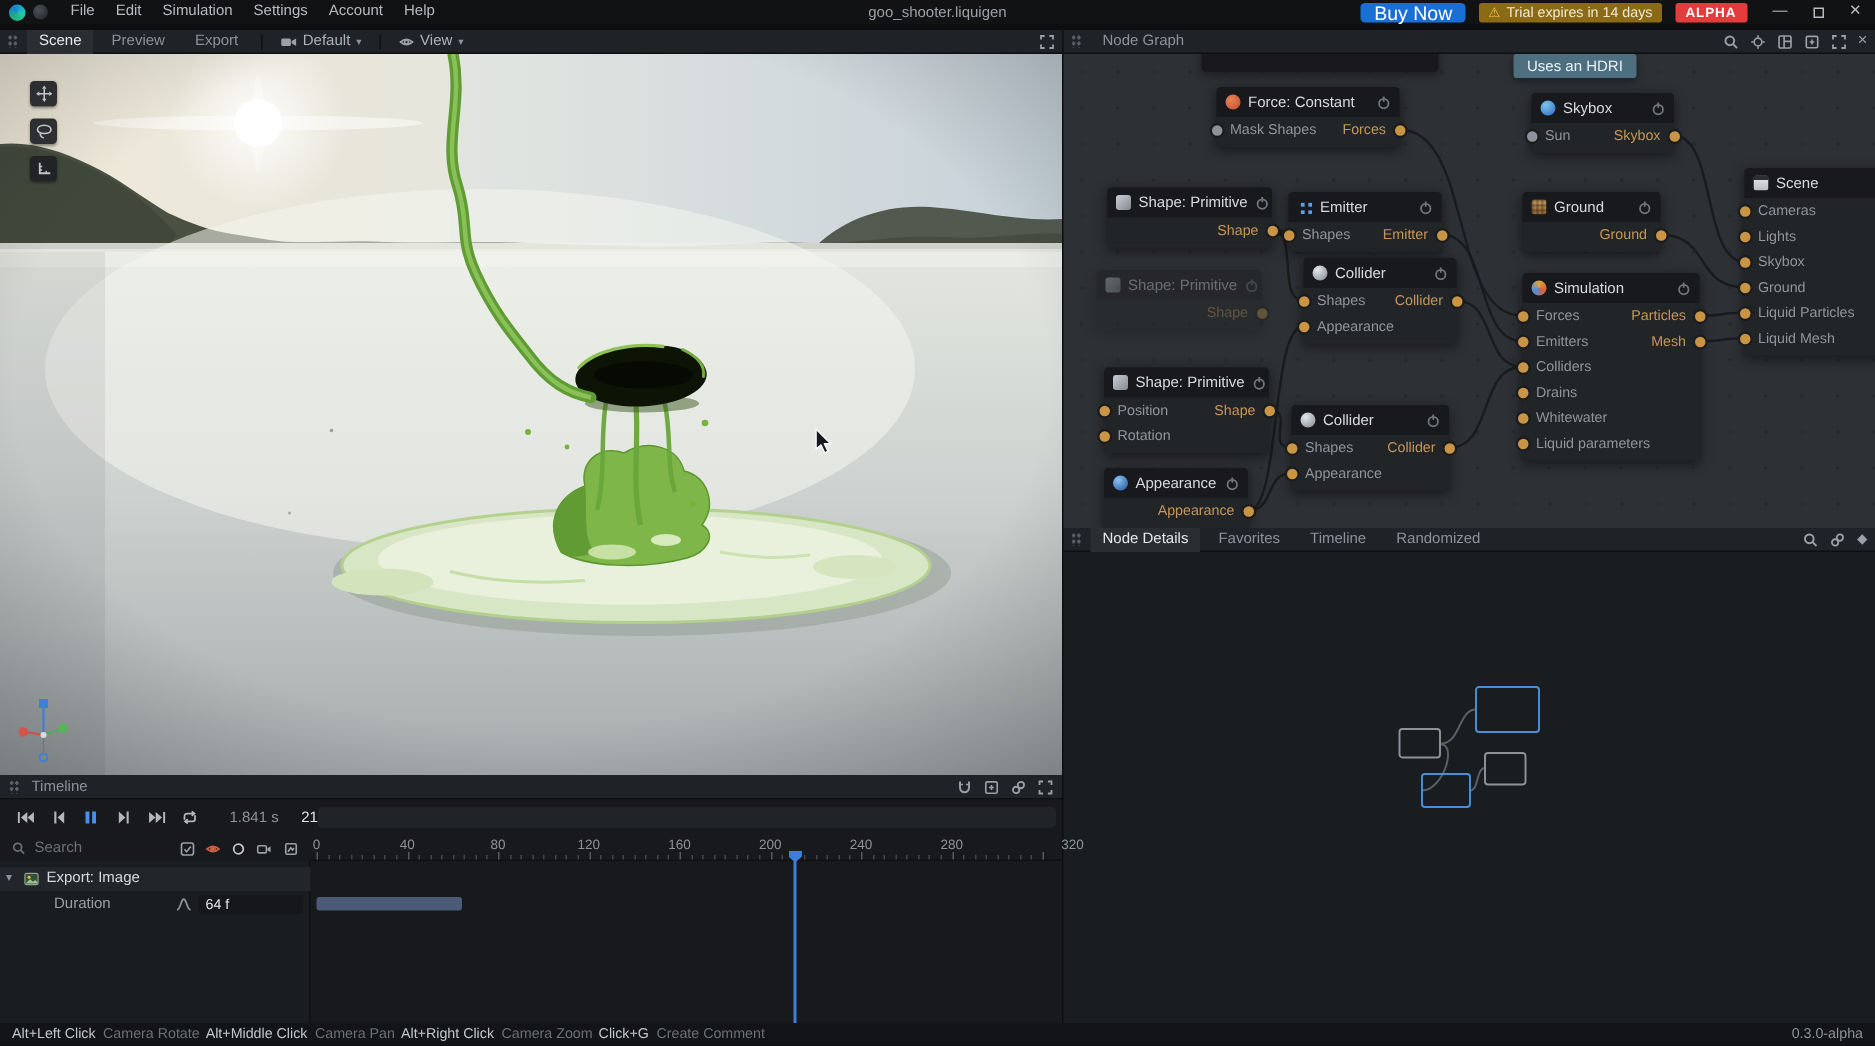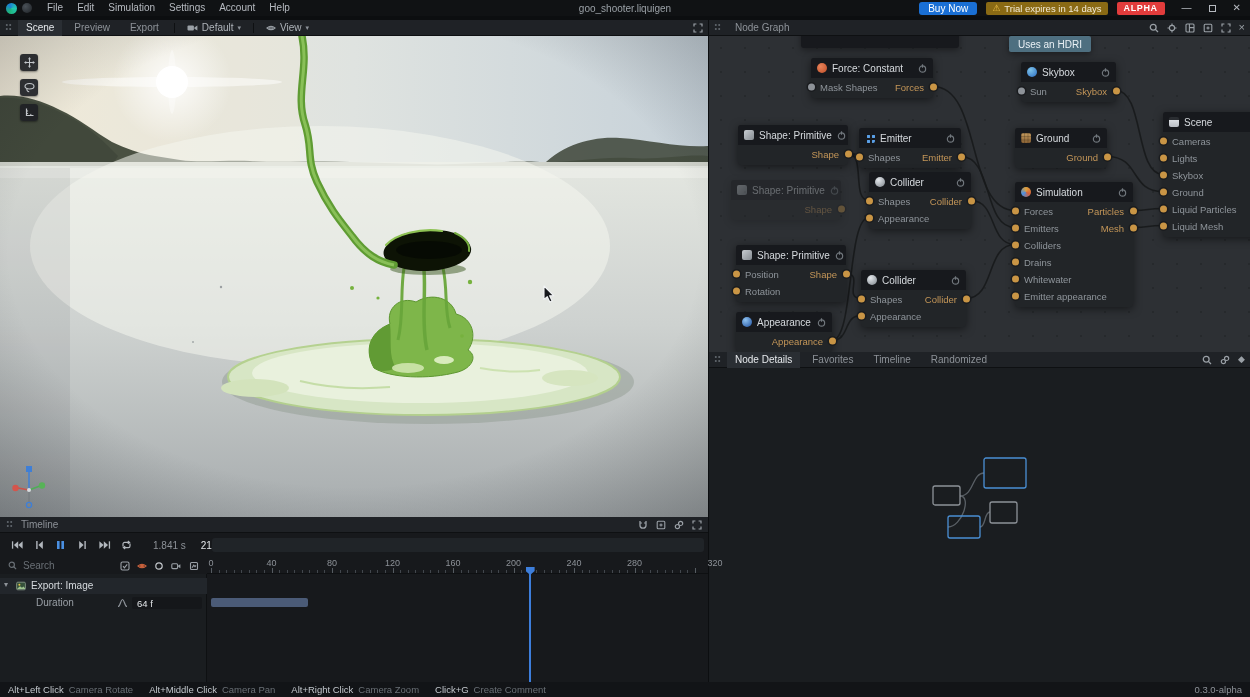--- a/index.html
+++ b/index.html
@@ -6,21 +6,21 @@
   html,body{width:1250px;height:697px;overflow:hidden;background:#0c0e10;color:#c2c6ca}
   #app{position:relative;width:1250px;height:697px}
 
   
   .menubar{position:absolute;left:0;top:0;width:1250px;height:16px;background:#101214;display:flex;align-items:center;font-size:10px;color:#b6bac0;padding:0 6px;z-index:20}
   .logo{width:11px;height:11px;border-radius:50%;background:conic-gradient(from 210deg,#1fb57a,#1a7fd4,#22c7b0,#1fb57a);margin-right:5px;flex:none}
   .logo2{width:10px;height:10px;border-radius:50%;background:radial-gradient(circle at 35% 35%,#4a5158,#1d2125);margin-right:8px;flex:none}
   .menu-item{padding:0 7px;height:16px;line-height:16px;white-space:nowrap}
   .menubar-title{position:absolute;left:0;right:0;text-align:center;color:#9aa0a6;pointer-events:none;font-size:10px}
   .mb-right{margin-left:auto;display:flex;align-items:center;gap:9px;z-index:2}
-  .buy-now{background:var(--buy-now-blue,#1a6fd4);color:#fff;font-size:10px;height:13px;line-height:13px;padding:0 9px;border-radius:3px;border:none;white-space:nowrap}
+  .buy-now{background:var(--buy-now-blue,#1a6fd4);color:#fff;font-size:13px;height:13px;line-height:13px;padding:0 9px;border-radius:3px;border:none;white-space:nowrap}
   .trial{background:var(--trial-amber,#8a6a14);color:#f2ead6;font-size:9.5px;height:13px;padding:0 6px;border-radius:2px;display:flex;align-items:center;gap:4px;white-space:nowrap}
   .warn{color:#f5c64a;font-size:9px;line-height:1}
   .alpha{background:var(--alpha-red,#e23c3c);color:#fff;font-size:9px;font-weight:bold;height:13px;line-height:13px;padding:0 7px;border-radius:2px;letter-spacing:.6px}
   .win-group{display:flex;gap:17px;margin-left:8px;margin-right:3px;align-items:center}
   .win-btn{color:#b6bac0;font-size:10px;line-height:1;display:flex;align-items:center}
   .maxi-box{display:inline-block;width:7px;height:7px;border:1px solid #b6bac0}
 
   
   .panel-tabbar{position:absolute;height:16px;background:#1f2226;display:flex;align-items:center;gap:4px;padding:0 5px;font-size:10px;color:#8d9298;border-bottom:1px solid #0e1012}
   .dots{width:7px;height:9px;background-image:radial-gradient(#5a6066 1px,transparent 1.2px);background-size:3.5px 4px;flex:none;margin-right:2px}
@@ -100,21 +100,21 @@
   .track-icon{position:absolute;left:16px;top:3px}
   .track-label{position:absolute;left:31px;top:2px;color:#d6dade;white-space:nowrap}
   .track-sub-label{position:absolute;left:36px;top:2px;color:#9aa0a6;white-space:nowrap}
   .curve-ic{position:absolute;left:117px;top:3px}
   .dur-field{position:absolute;left:132px;top:2px;width:70px;height:12px;background:#15171a;border-radius:2px;display:flex;align-items:center;padding:0 5px;color:#e2e5e8;font-size:9.5px}
   .duration-bar{position:absolute;top:81px;height:9px;background:#4b5b77;border-radius:2px}
   .playhead-line{position:absolute;width:1.5px;background:var(--accent-blue,#3d7edb);top:57px;bottom:0;z-index:5}
   .playhead-cap{position:absolute;width:9px;height:8px;background:var(--accent-blue,#3d7edb);clip-path:polygon(0 0,100% 0,100% 50%,50% 100%,0 50%);top:50px;z-index:5}
 
   
-  .statusbar{position:absolute;left:0;top:682px;width:1250px;height:15px;background:#121417;display:flex;align-items:center;padding:0 8px;gap:16px;font-size:9.5px}
+  .statusbar{position:absolute;left:0;top:682px;width:1250px;height:15px;background:#121417;display:flex;align-items:center;padding:0 8px;gap:4px;font-size:9.5px}
   .hint{display:flex;gap:5px;white-space:nowrap}
   .hint .k{color:#c2c7cc}
   .hint .a{color:#6a7076}
   .version{margin-left:auto;color:#8d9298}
 </style>
 </head>
 <body>
 
 <div id="app">
 
@@ -534,21 +534,21 @@
           <div class="node-row">
             <span class="pdot in"></span>
             <span class="plabel in">Drains</span>
           </div>
           <div class="node-row">
             <span class="pdot in"></span>
             <span class="plabel in">Whitewater</span>
           </div>
           <div class="node-row">
             <span class="pdot in"></span>
-            <span class="plabel in">Emitter appearance</span>
+            <span class="plabel in">Liquid parameters</span>
           </div>
         </div>
         <div class="node" style="left: 27px; top: 209px; width: 110px;">
           <div class="node-head">
             <span class="nicon nicon-shape"></span>
             <span class="ntitle">Shape: Primitive</span>
             <span class="npower">
               <svg width="9" height="9" viewBox="0 0 10 10" fill="none" stroke="currentColor" stroke-width="1.3">
                 <circle cx="5" cy="5.6" r="3.5"></circle>
                 <line x1="5" y1="0.3" x2="5" y2="4.2"></line>

